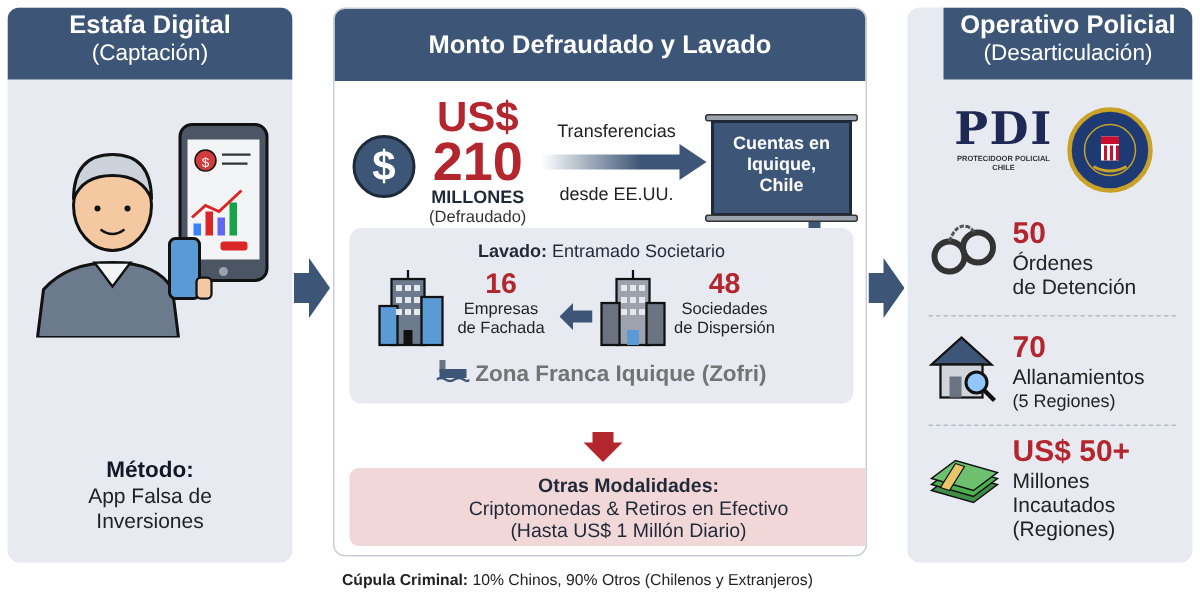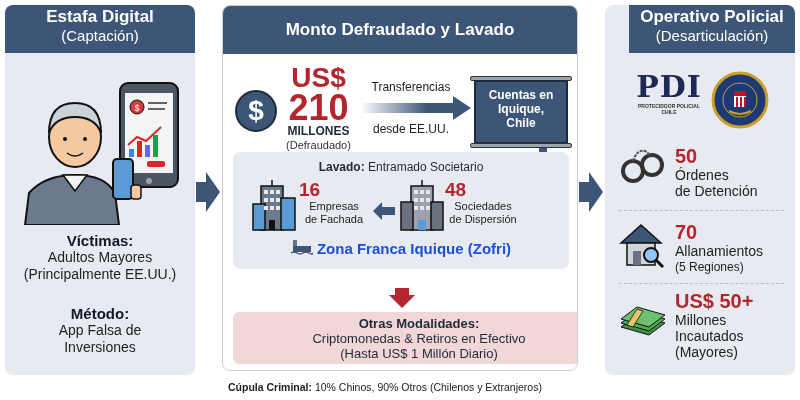--- a/index.html
+++ b/index.html
@@ -31,23 +31,23 @@
   .us210 .c { font-size: 12px; font-weight: bold; color: #1f2937; line-height: 14px; }
   .us210 .d { font-size: 11px; color: #333; font-weight: normal; line-height: 14px; }
 
   .transf { position: absolute; font-size: 12px; color: #222; text-align: center; }
   .sign { position: absolute; left: 251px; top: 74px; width: 94px; height: 64px; background: #3d5677; border: 2px solid #1e2a3a; color: #fff; font-weight: bold; font-size: 12px; line-height: 14px; text-align: center; padding-top: 6px; }
   .sign-bar { position: absolute; height: 5px; background: #9ca3af; border: 1px solid #333; border-radius: 2px; }
 
   .lavado { position: absolute; left: 10px; top: 146px; width: 336px; height: 117px; background: #e7ebf1; border-radius: 8px; }
   .lavado-title { position: absolute; top: 8px; width: 100%; text-align: center; font-size: 12px; }
   .lavado-title b { font-weight: bold; }
-  .num-red { color: #b3262e; font-weight: bold; font-size: 19px; line-height: 20px; text-align: left; }
+  .num-red { color: #b3262e; font-weight: bold; font-size: 19px; line-height: 20px; text-align: center; }
   .small-lbl { font-size: 11px; line-height: 13px; text-align: center; color: #222; }
-  .zofri { position: absolute; left: 0; width: 100%; top: 88px; text-align: center; font-size: 15px; font-weight: bold; color: #1d4ed8; }
+  .zofri { position: absolute; left: 0; width: 100%; top: 88px; text-align: center; font-size: 15px; font-weight: bold; color: #737373; }
 
   .otras { position: absolute; left: 10px; top: 306px; width: 372px; height: 52px; background: #f2d7d9; border-radius: 6px; text-align: center; padding-top: 4px; }
   .otras .h { font-weight: bold; font-size: 13px; line-height: 15px; }
   .otras .n { font-size: 13px; line-height: 15px; }
 
   .cupula { position: absolute; left: 228px; top: 381px; width: 350px; font-size: 10.5px; color: #222; }
   .cupula b { font-weight: bold; }
 
   
   #right { left: 605px; top: 5px; width: 190px; height: 370px; }
@@ -93,25 +93,20 @@
     <ellipse cx="60" cy="62" rx="26" ry="30" fill="#f4c8a0" stroke="#111" stroke-width="2"></ellipse>
     <path d="M34 58 Q34 28 60 28 Q86 28 86 58 Q80 42 60 42 Q40 42 34 58 Z" fill="#cbd2da" stroke="#111" stroke-width="2"></path>
     <circle cx="50" cy="64" r="2" fill="#111"></circle>
     <circle cx="70" cy="64" r="2" fill="#111"></circle>
     <path d="M52 78 Q60 84 68 78" fill="none" stroke="#111" stroke-width="1.5"></path>
 
     <rect x="98" y="84" width="20" height="40" rx="4" fill="#5b9bd5" stroke="#111" stroke-width="2"></rect>
     <rect x="116" y="110" width="10" height="14" rx="3" fill="#f4c8a0" stroke="#111" stroke-width="1.5"></rect>
   </svg>
 
-  <div class="left-text" style="top:227px">
-    <div class="lbl-b">Víctimas:</div>
-    <div class="lbl-n">Adultos Mayores</div>
-    <div class="lbl-n">(Principalmente EE.UU.)</div>
-  </div>
   <div class="left-text" style="top:300px">
     <div class="lbl-b">Método:</div>
     <div class="lbl-n">App Falsa de</div>
     <div class="lbl-n">Inversiones</div>
   </div>
 </div>
 
 <svg class="big-arrow" style="left:196px;top:172px" viewBox="0 0 24 40">
   <polygon points="0,10 10,10 10,0 24,20 10,40 10,30 0,30" fill="#3d5677"></polygon>
 </svg>
@@ -291,15 +286,15 @@
       <polygon points="2,22 30,30 46,18 18,10" fill="#3f8f4a"></polygon>
       <polygon points="2,18 30,26 46,14 18,6" fill="#4caf50"></polygon>
       <polygon points="2,14 30,22 46,10 18,2" fill="#6cc070"></polygon>
     </g>
     <polygon points="18,4 24,6 14,22 8,20" fill="#e8c56a" stroke="#111" stroke-width="0.8"></polygon>
   </svg>
   <div class="stat" style="top:285px">
     <div class="v">US$ 50+</div>
     <div class="l">Millones</div>
     <div class="l">Incautados</div>
-    <div class="l">(Mayores)</div>
+    <div class="l">(Regiones)</div>
   </div>
 </div>
 
 </body></html>

